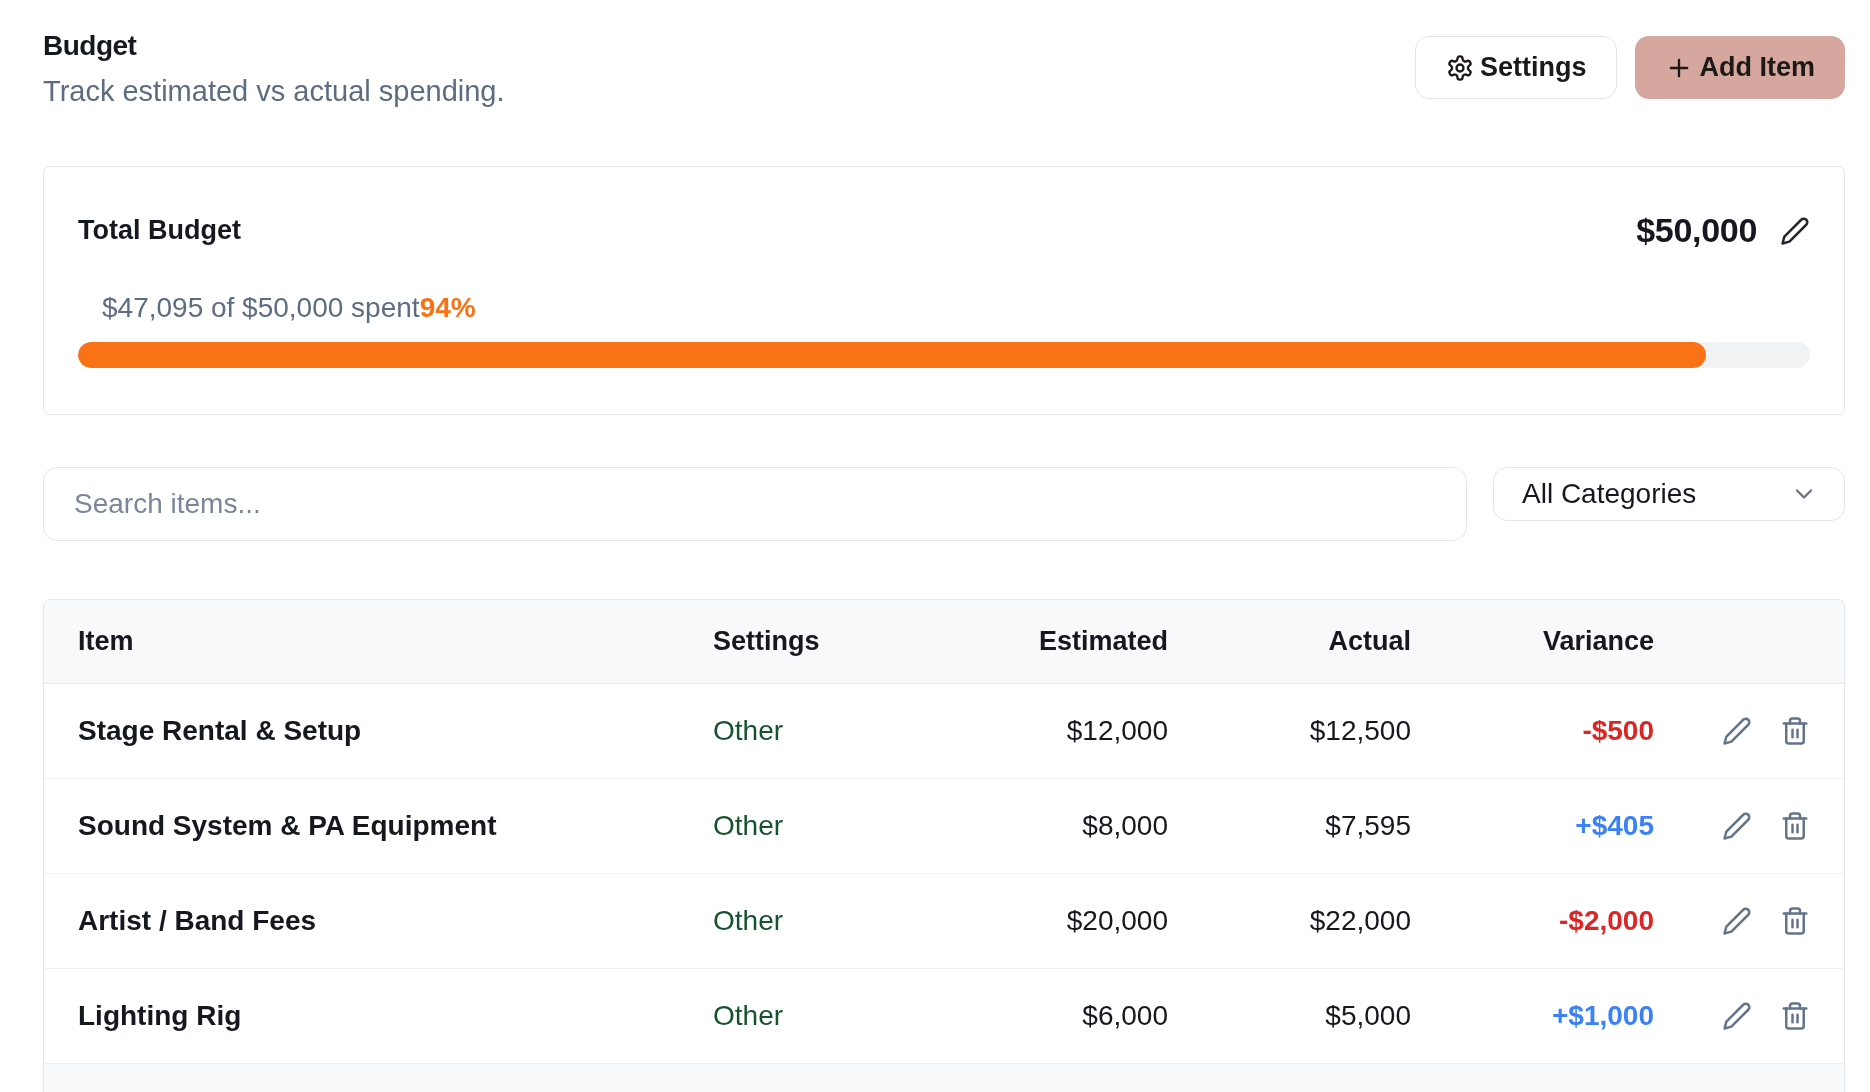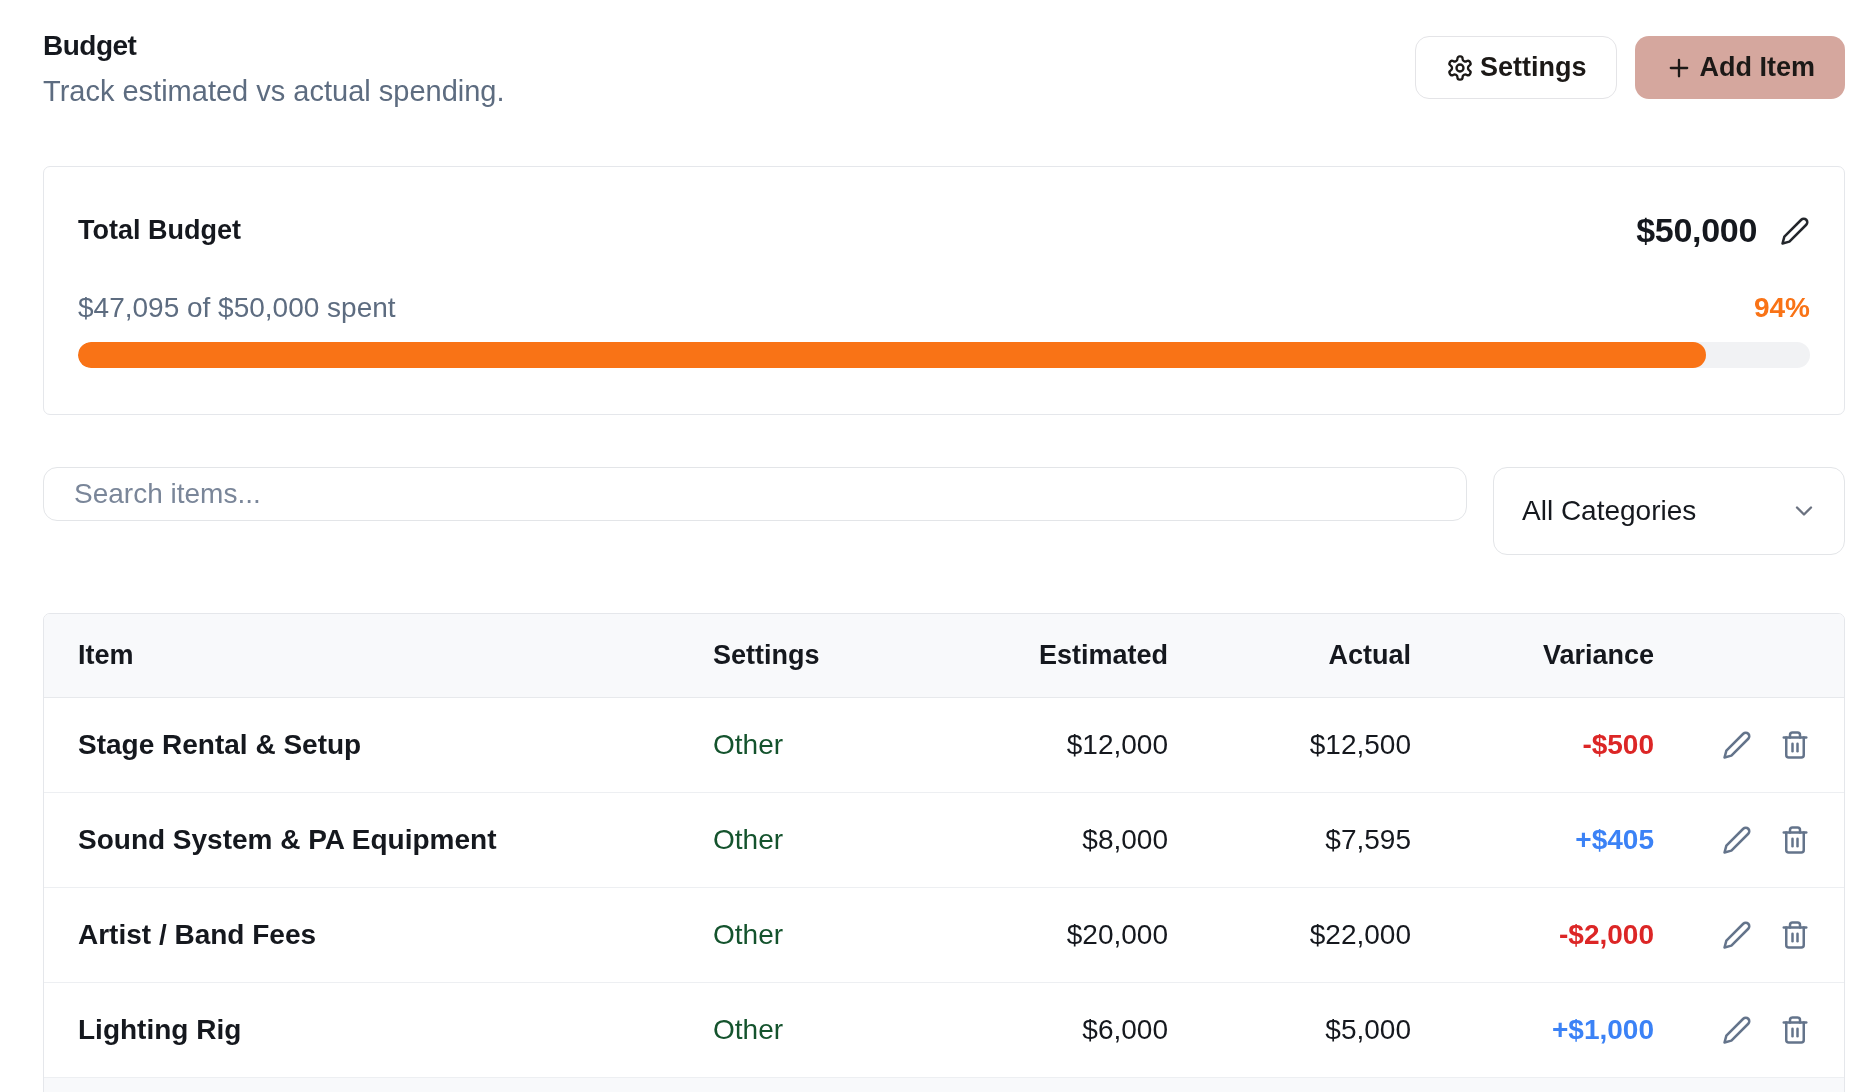--- a/index.html
+++ b/index.html
@@ -21,32 +21,32 @@
   .icon svg { display:block; }
 
   
   .card { border:1.5px solid #e5e7eb; border-radius:7px; background:#fff; }
   .budget-card { margin-top:58px; padding:44px 34px 46px 34px; }
   .budget-line1 { display:flex; justify-content:space-between; align-items:center; }
   .budget-label { font-size:27px; font-weight:700; }
   .budget-total-wrap { display:flex; align-items:center; gap:23px; }
   .budget-total { font-size:34px; font-weight:700; letter-spacing:-0.3px; }
   .edit-total { color:#23262b; cursor:pointer; display:inline-flex; }
-  .budget-line2 { display:flex; justify-content:space-between; align-items:center; margin-top:42px; }
+  .budget-line2 { display:flex; justify-content:flex-start; align-items:center; margin-top:42px;margin-left:24px; }
   .spent-text { font-size:28px; color:#5d6c80; }
   .percent { font-size:28px; font-weight:700; color:#f97316; }
   .progress-track { margin-top:18px; height:26px; background:#f1f2f4; border-radius:13px; overflow:hidden; }
   .progress-fill { height:100%; background:#f97316; border-radius:13px; }
 
   
   .filter-row { display:flex; gap:26px; margin-top:52px; }
-  .search-input { flex:1; height:54px; border:1.5px solid #e3e5e8; border-radius:14px;
+  .search-input { flex:1; height:74px; border:1.5px solid #e3e5e8; border-radius:14px;
     font-size:28px; padding:8px 30px; color:#15181e; outline:none; font-family:inherit; }
   .search-input::placeholder { color:#7a8699; }
-  .category-select { width:352px; height:88px; border:1.5px solid #e3e5e8; border-radius:14px;
+  .category-select { width:352px; height:54px; border:1.5px solid #e3e5e8; border-radius:14px;
     display:flex; align-items:center; justify-content:space-between; padding:0 26px 0 28px;
     font-size:28px; font-weight:500; cursor:pointer; background:#fff; }
   .chevron { color:#6b7280; }
 
   
   .table-card { margin-top:58px; height:620px; overflow:hidden; }
   .trow { display:grid; grid-template-columns:1fr 280px 175px 243px 243px 156px;
     align-items:center; padding:0 34px; }
   .thead { background:#f8f9fb; height:84px; border-bottom:1px solid #e7e9ec;
     font-size:27px; font-weight:600; color:#15181e; }

